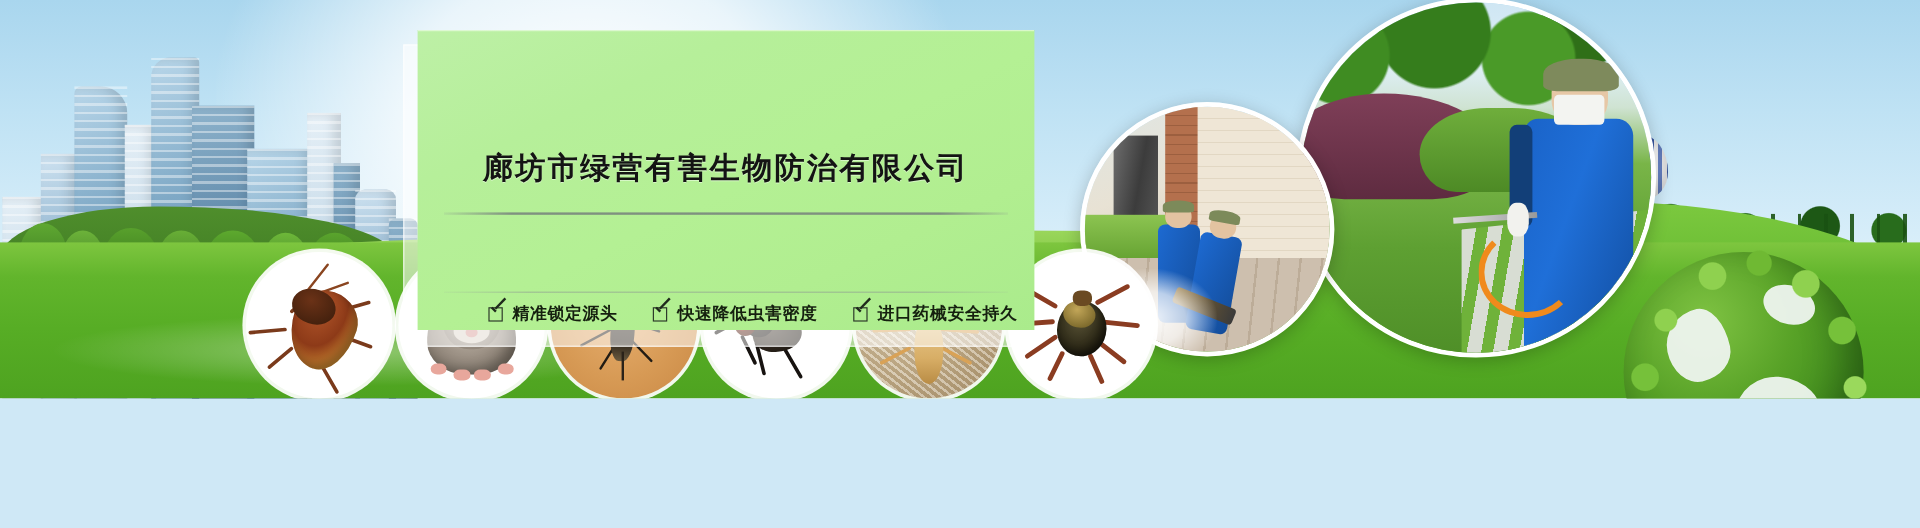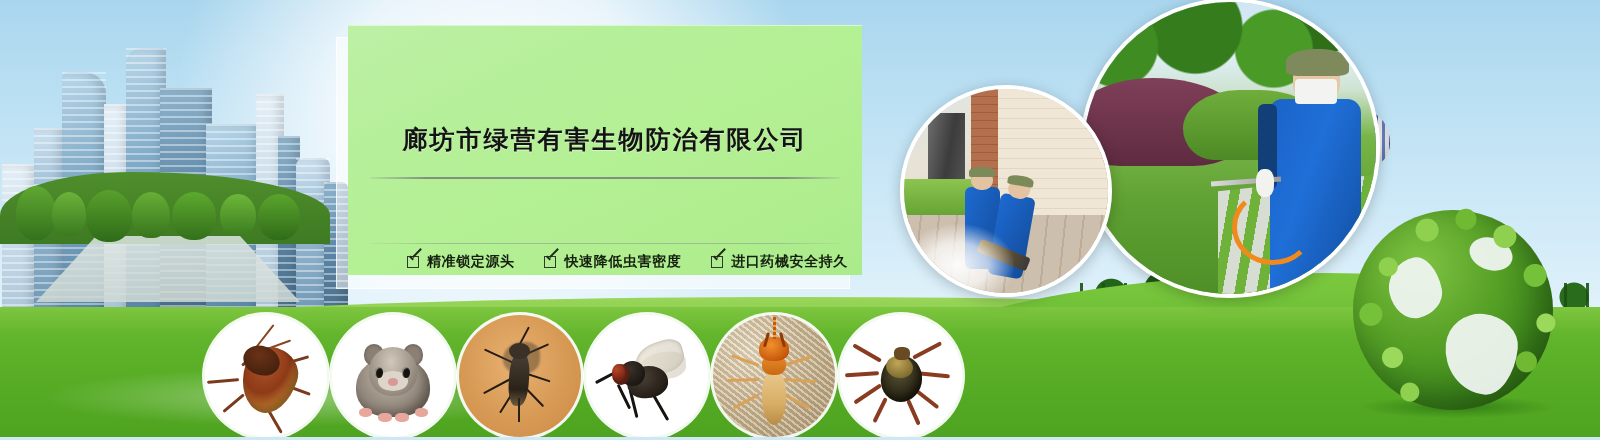--- a/index.html
+++ b/index.html
@@ -1,20 +1,20 @@
 <!DOCTYPE html>
 <html><head>
 <meta charset="utf-8">
 <style>
   * { margin:0; padding:0; box-sizing:border-box; }
   html,body { width:1600px; height:440px; overflow:hidden; background:#cfe8f6; }
   body { font-family:"Liberation Sans","DejaVu Sans",sans-serif; }
 
   #banner{
-    position:relative; width:1600px; height:437px; overflow:hidden;
+    position:relative; width:1600px; height:332px; overflow:hidden;
     background:linear-gradient(180deg,#a9d6ee 0%,#bfe2f4 28%,#d6edf9 58%,#e6f4fb 78%,#eef8fc 100%);
   }
 
   
   .sky-glow{
     position:absolute; left:180px; top:-160px; width:620px; height:520px;
     background:radial-gradient(ellipse at center,#ffffff 0%,rgba(255,255,255,.75) 35%,rgba(255,255,255,0) 72%);
     pointer-events:none;
   }
 

